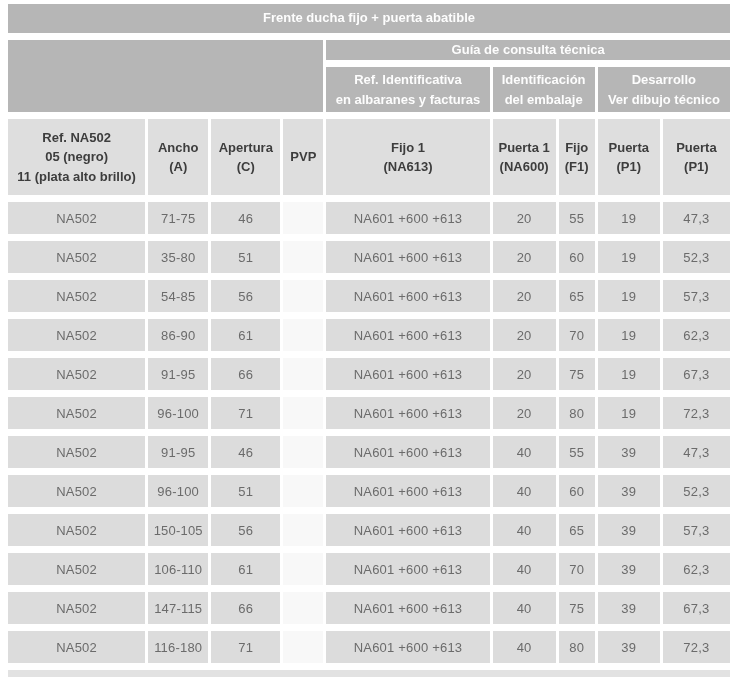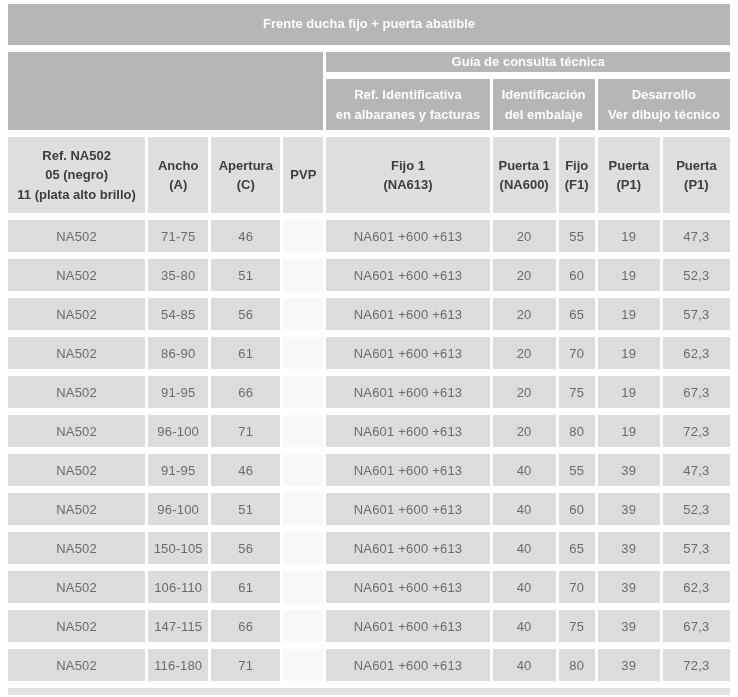--- a/index.html
+++ b/index.html
@@ -27,23 +27,23 @@
     overflow: hidden;
   }
   
   td.dark {
     background: #b6b6b6;
     color: #fdfdfd;
     font-weight: bold;
     white-space: pre-line;
     line-height: 1.55;
   }
-  tr.title-row td { height: 41px; }
+  tr.title-row td { height: 29px; }
   tr.guide-row td.guide-title { height: 18px; }
-  tr.group-row td { height: 51px; }
+  tr.group-row td { height: 45px; }
   
   td.colhead {
     background: #dedede;
     color: #3d3d3d;
     font-weight: bold;
     white-space: pre-line;
     line-height: 1.5;
     height: 76px;
   }
   

